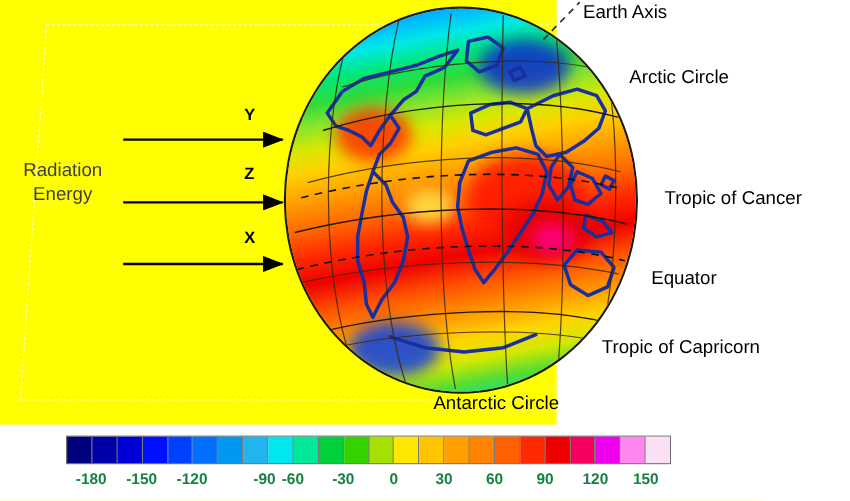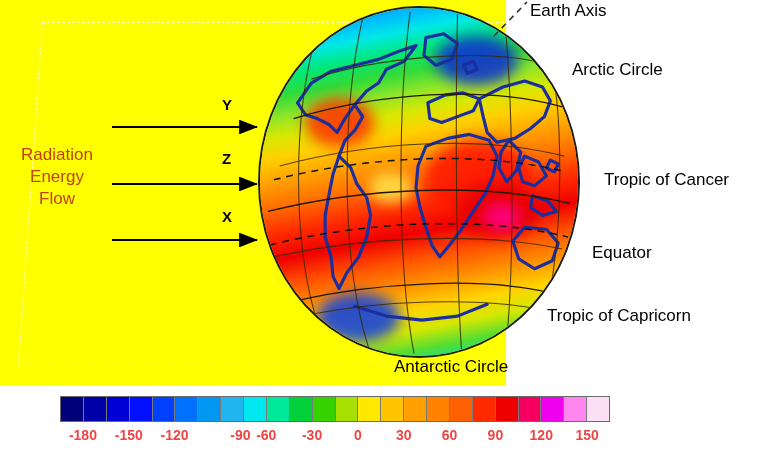--- a/index.html
+++ b/index.html
@@ -143,21 +143,21 @@
   .lbl-capri    { left: 547px; top: 306px; }
   .lbl-antarct  { left: 394px; top: 357px; }
 
   .flow-label {
     position: absolute;
     left: 2px;
     top: 144px;
     width: 110px;
     font-size: 17px;
     text-align: center;
-    color: #c2410c;
+    color: #404040;
   }
   .flow-label div { line-height: 1.28; }
 
   .xyz {
     position: absolute;
     font-size: 15px;
     font-weight: bold;
     color: #000;
   }
   .xyz-y { left: 222px; top: 96px; }
@@ -191,21 +191,21 @@
     position: relative;
     width: 550px;
     height: 24px;
     margin-top: 5px;
   }
   .ctick {
     position: absolute;
     top: 0;
     font-size: 14px;
     font-weight: bold;
-    color: #ef4444;
+    color: #15803d;
     transform: translateX(-50%);
   }
 </style>
 </head>
 <body>
 
 <div id="root">
 
   <div class="yellow-panel">
     <div class="guide-box"></div>
@@ -306,21 +306,20 @@
 
   <div class="lbl lbl-right lbl-equator">Equator</div>
 
   <div class="lbl lbl-right lbl-antarct">Antarctic Circle</div>
 
   <div class="lbl lbl-right lbl-capri">Tropic of Capricorn</div>
 
   <div class="flow-label">
     <div>Radiation</div>
     <div>Energy</div>
-    <div>Flow</div>
   </div>
 
   <div class="xyz xyz-y">Y</div>
   <div class="xyz xyz-z">Z</div>
   <div class="xyz xyz-x">X</div>
 
   <div class="cbar-wrap">
     <div class="cbar" id="cbar">
         <span style="background: rgb(0, 0, 122);"></span>
         <span style="background: rgb(0, 0, 168);"></span>

